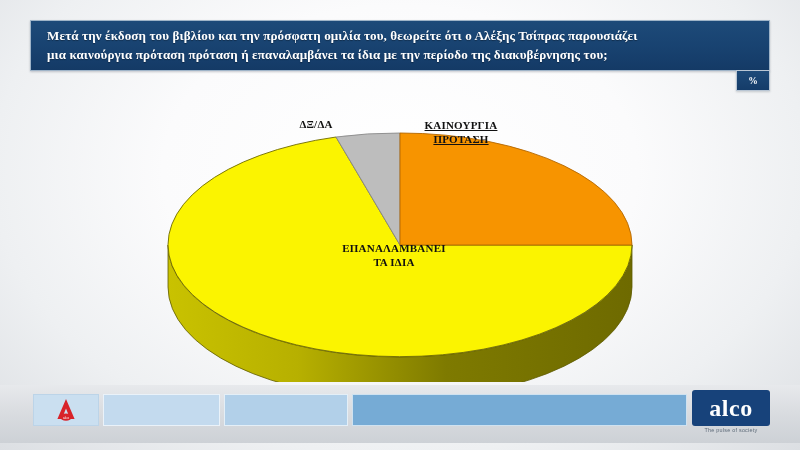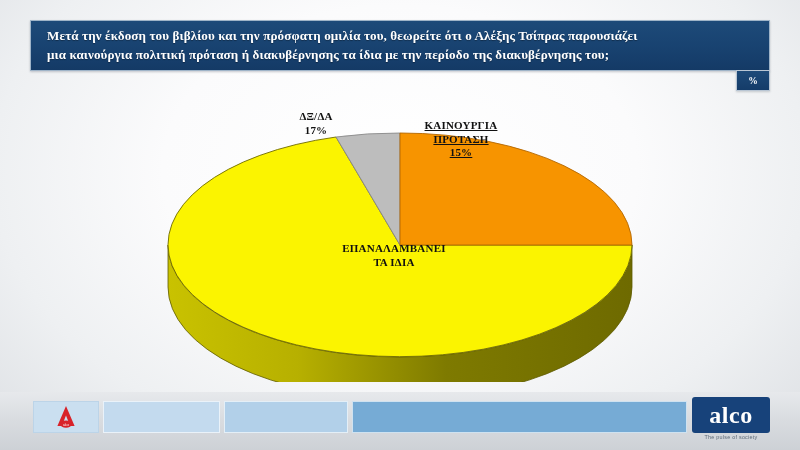--- a/index.html
+++ b/index.html
@@ -84,28 +84,28 @@
     color: #111111;
     font-family: "Liberation Serif", serif;
     font-weight: bold;
     font-size: 11px;
     line-height: 13.5px;
     letter-spacing: 0.2px;
     white-space: nowrap;
   }
   .slice-label .pct { display: block; }
   .label-new    { left: 238px; top: 27px; width: 130px; text-decoration: underline; }
-  .label-dxda   { left: 104px; top: 18px; width: 108px; }
+  .label-dxda   { left: 104px; top: 26px; width: 108px; }
   .label-repeat { left: 136px; top: 150px; width: 200px; }
 
   
   .footer {
     position: absolute;
     left: 0;
-    bottom: 0;
+    bottom: 7px;
     width: 800px;
     height: 58px;
     background: linear-gradient(180deg, #e7e9ec 0%, #d9dce0 48%, #cdd1d6 100%);
   }
   .footer-logo-left {
     position: absolute;
     left: 33px;
     top: 9px;
     width: 66px;
     height: 32px;
@@ -161,21 +161,21 @@
     letter-spacing: 0.25px;
   }
 </style>
 </head>
 <body>
 
 <div class="header-band">
   <div class="header-text">
     <span>Μετά την έκδοση του βιβλίου και την πρόσφατη ομιλία του, θεωρείτε ότι ο Αλέξης Τσίπρας παρουσιάζει</span>
     <br>
-    <span>μια καινούργια πολιτική πρόταση ή διακυβέρνησης τα ίδια με την περίοδο της διακυβέρνησης του;</span>
+    <span>μια καινούργια πρόταση πρόταση ή επαναλαμβάνει τα ίδια με την περίοδο της διακυβέρνησης του;</span>
   </div>
 </div>
 
 <div class="pct-badge">%</div>
 
 <div class="chart-area">
   <div class="pie-wrap">
 
     <svg class="pie-svg" width="484" height="290" viewBox="0 0 484 290">
       <defs>
@@ -206,26 +206,24 @@
                Z" fill="#BDBDBD" stroke="#8A8A8A" stroke-width="0.9"></path>
 
       <path d="M 242,153 L 242,41
                A 232,112 0 0 1 474,153
                Z" fill="#F79400" stroke="#B36700" stroke-width="0.9"></path>
     </svg>
 
     <div class="slice-label label-new">
       <span>ΚΑΙΝΟΥΡΓΙΑ</span><br>
       <span>ΠΡΟΤΑΣΗ</span>
-      <span class="pct">15%</span>
     </div>
 
     <div class="slice-label label-dxda">
       <span>ΔΞ/ΔΑ</span>
-      <span class="pct">17%</span>
     </div>
 
     <div class="slice-label label-repeat">
       <span>ΕΠΑΝΑΛΑΜΒΑΝΕΙ</span><br>
       <span>ΤΑ ΙΔΙΑ</span>
     </div>
 
   </div>
 </div>
 

